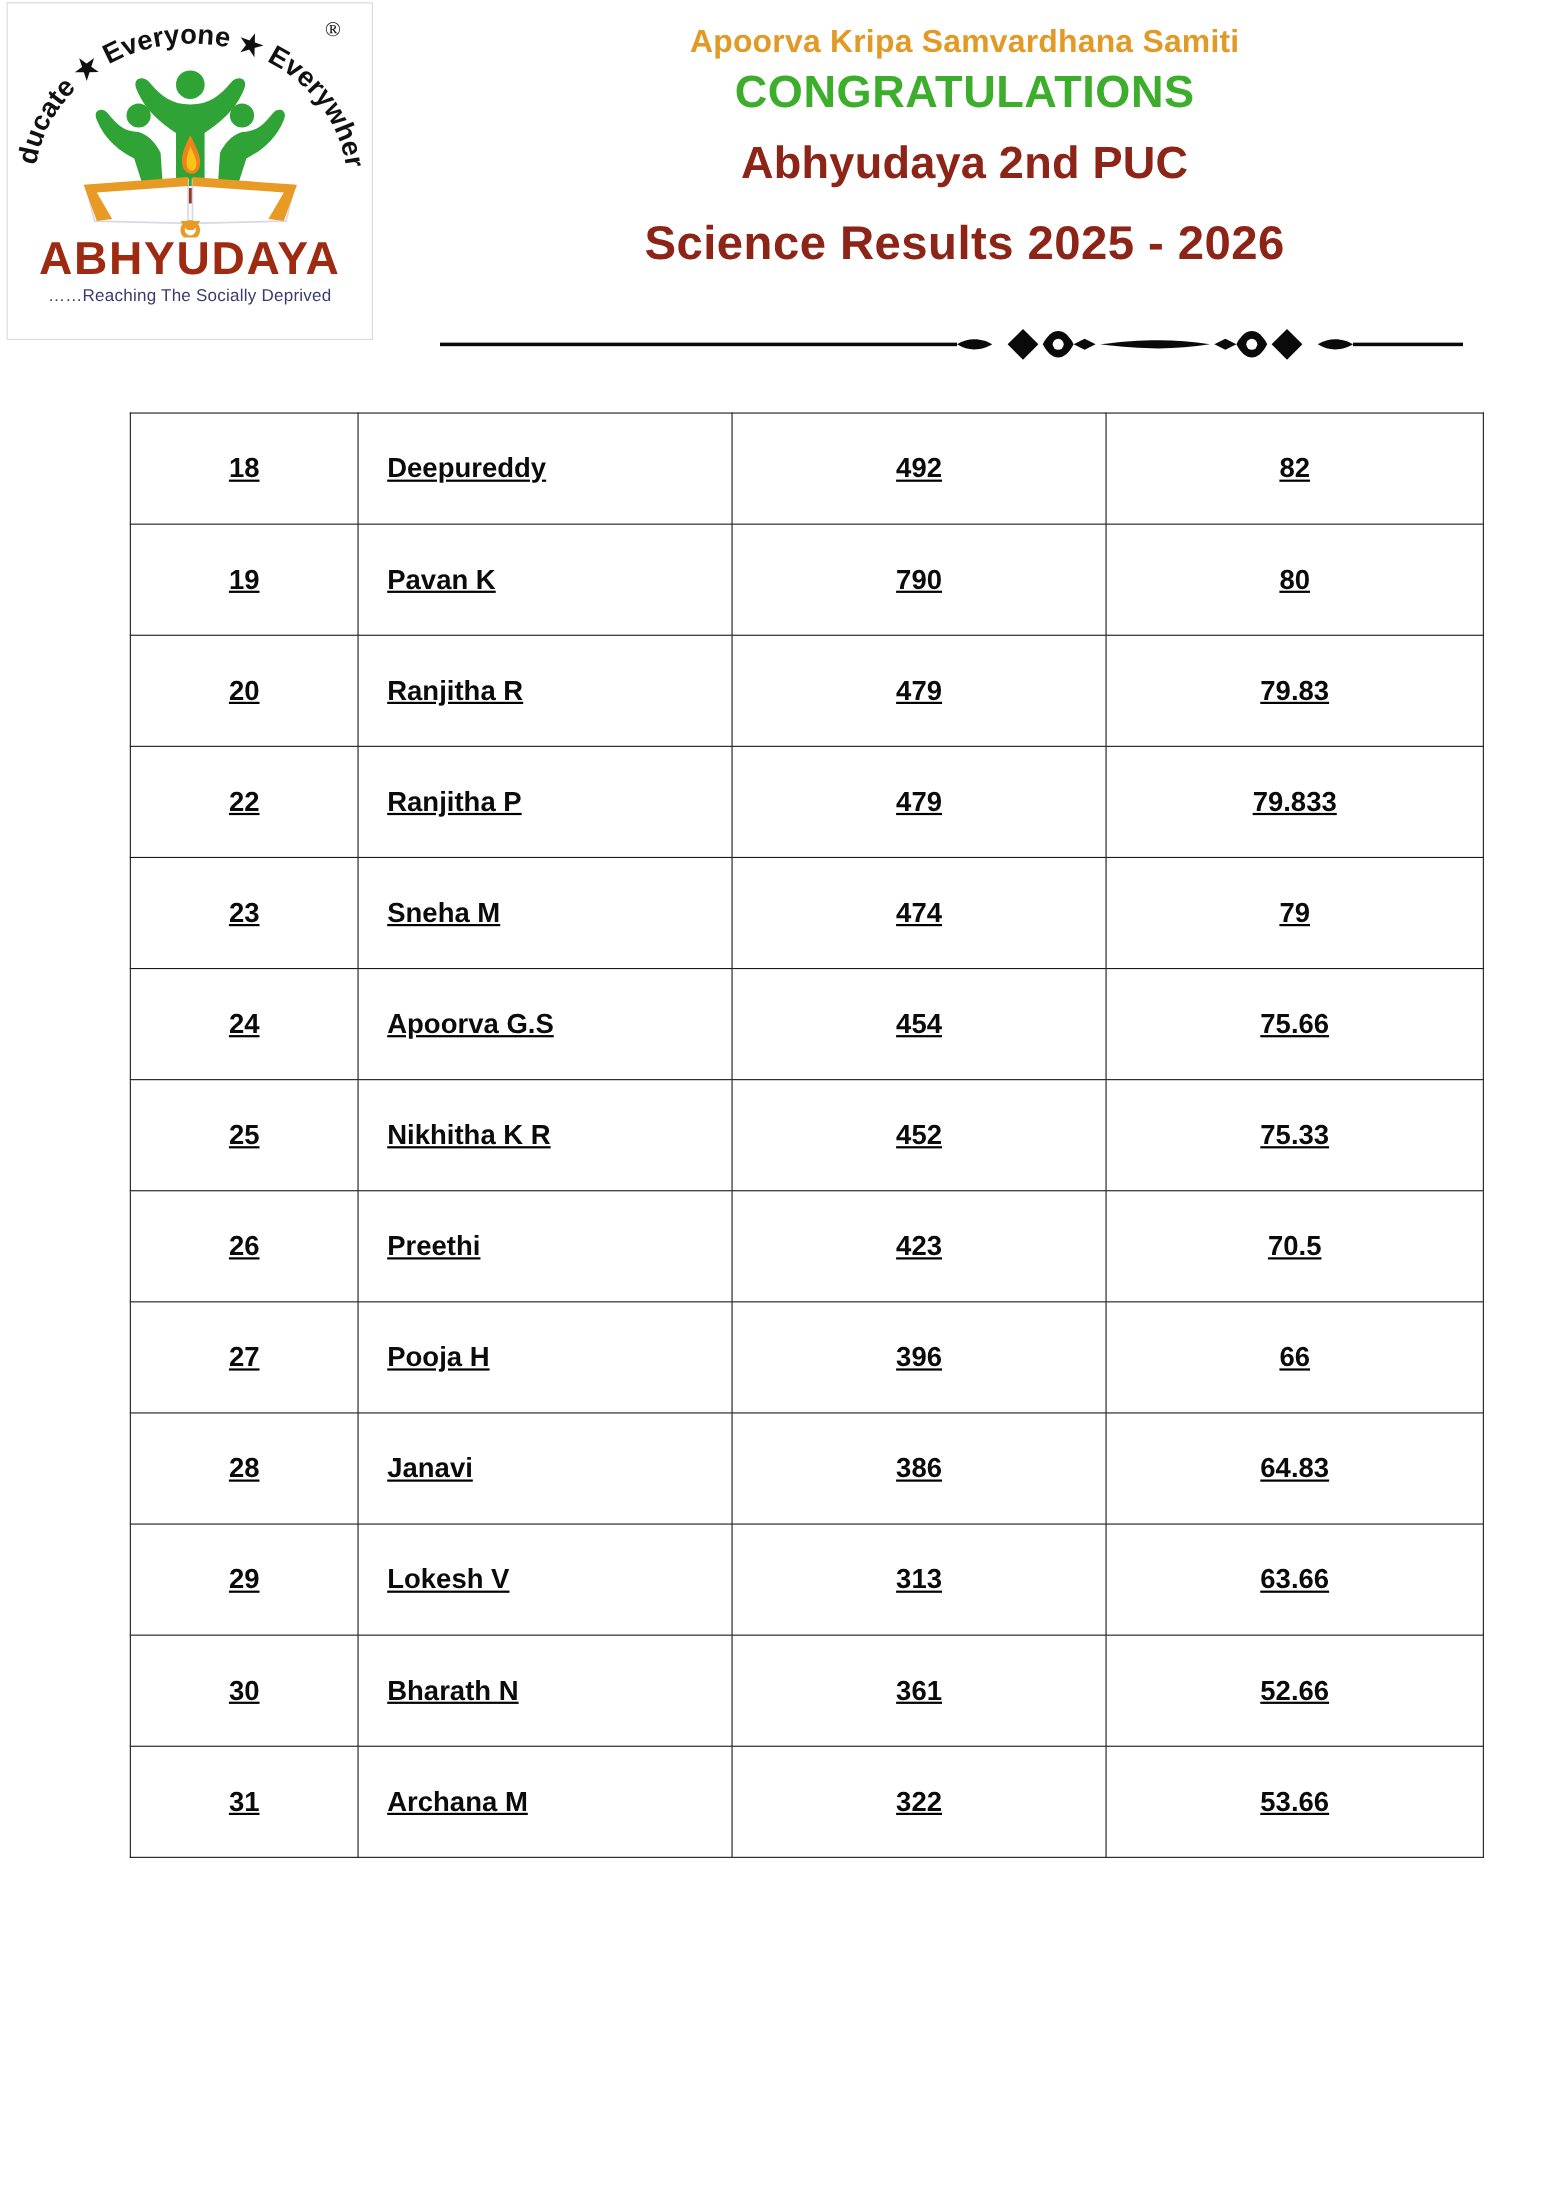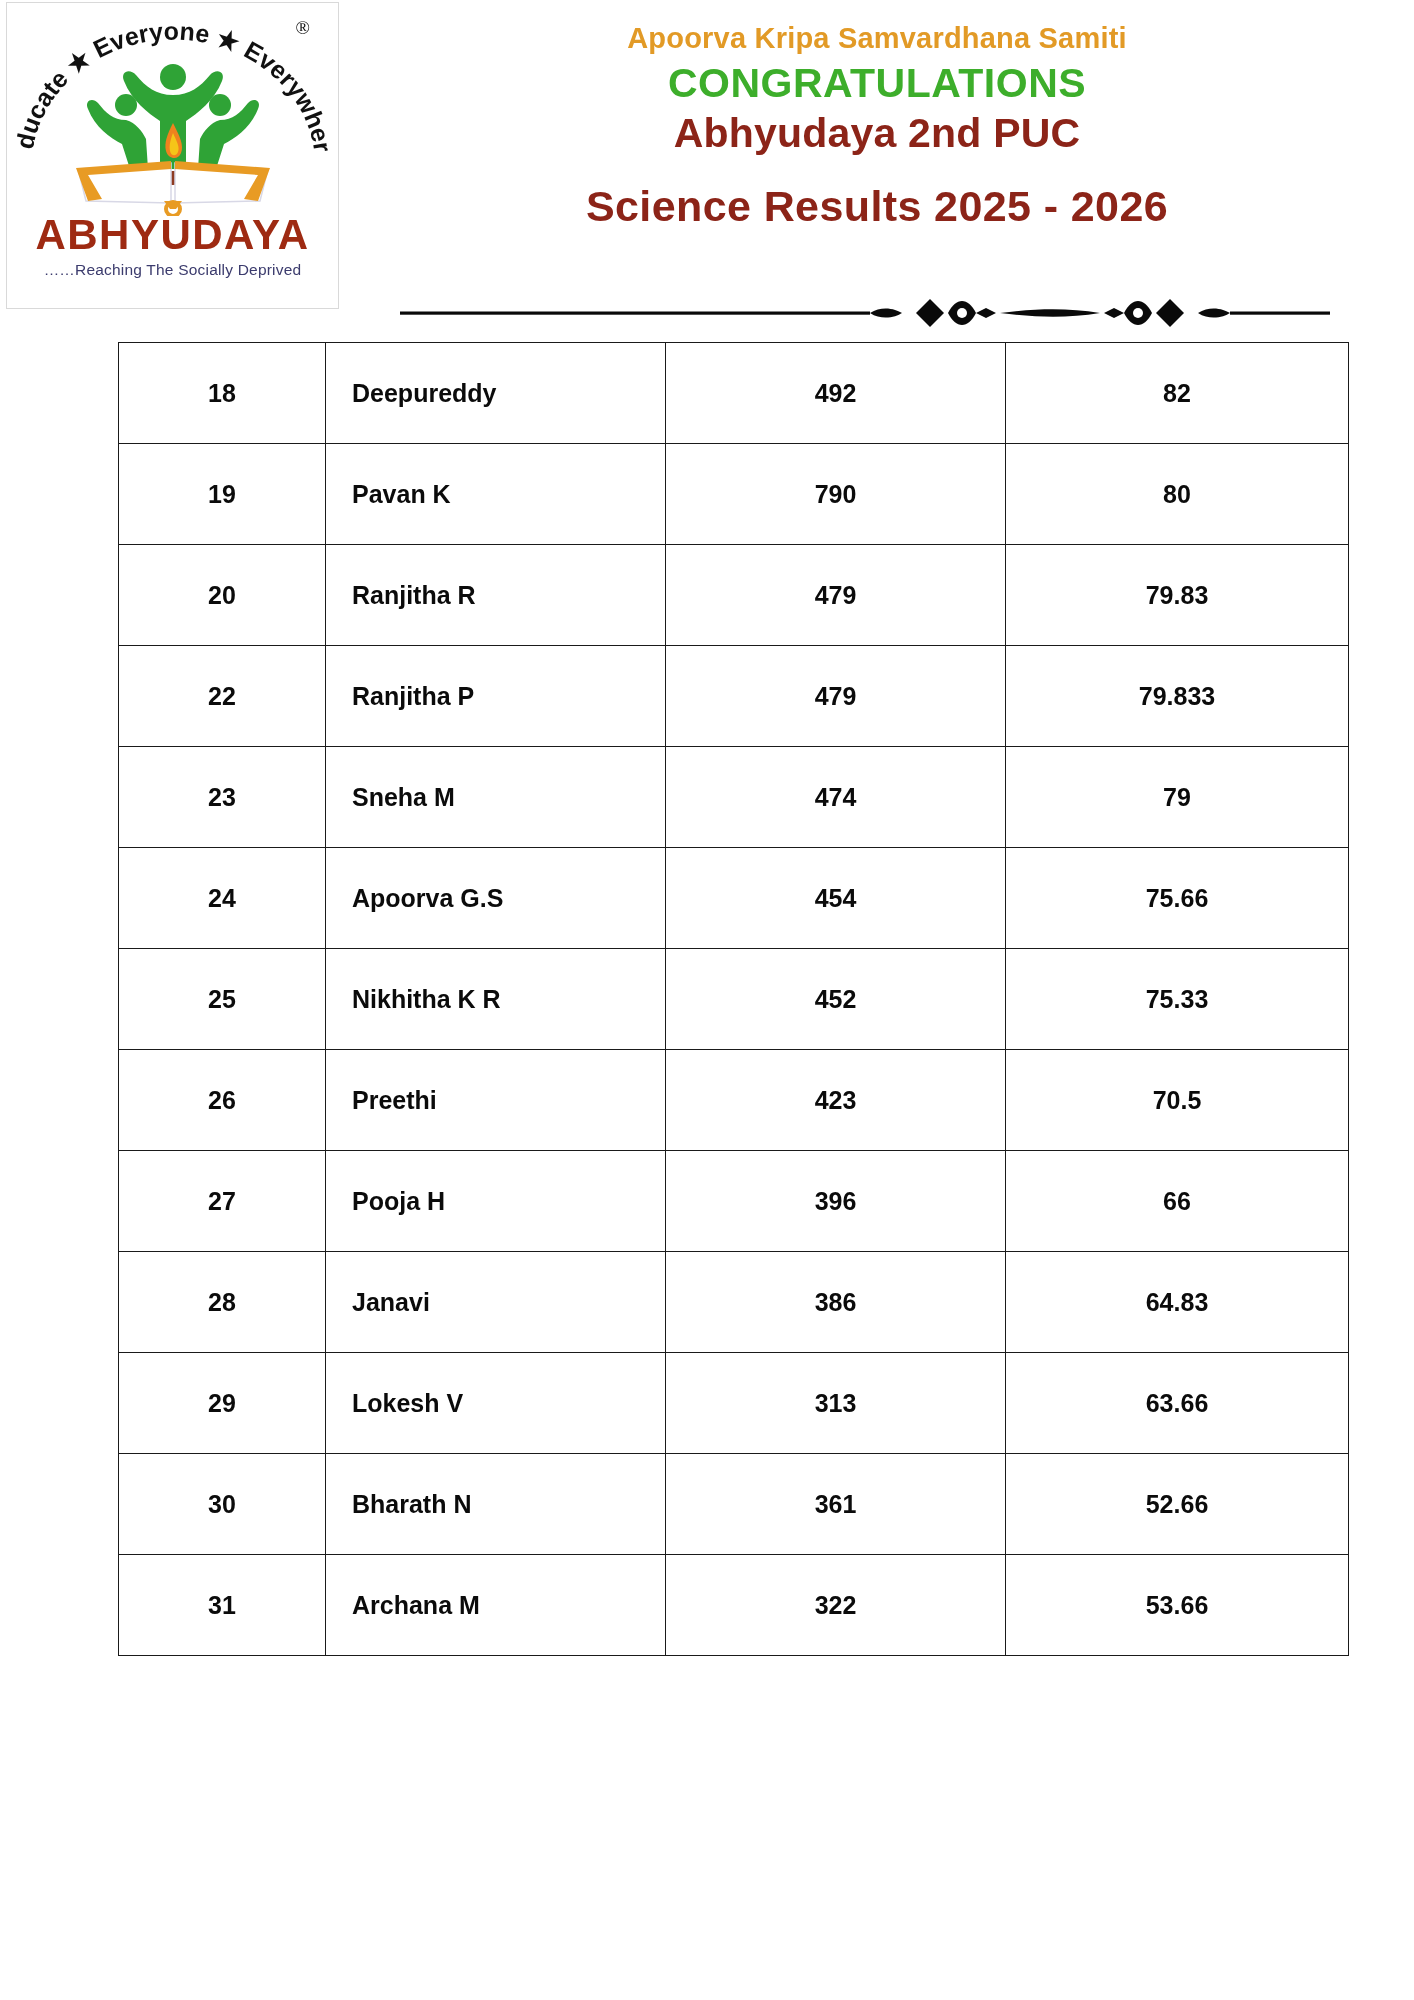--- a/index.html
+++ b/index.html
@@ -104,21 +104,21 @@
     letter-spacing: 0.5px;
     line-height: 1.22;
     margin-top: 3px;
   }
   .t-abhyudaya {
     font-size: 41px;
     font-weight: bold;
     color: #8C2418;
     letter-spacing: 0.2px;
     line-height: 1.2;
-    margin-top: 1px;
+    margin-top: 16px;
   }
   .t-science {
     font-size: 43px;
     font-weight: bold;
     color: #8C2418;
     letter-spacing: 0.4px;
     line-height: 1.2;
     margin-top: 22px;
   }
 
@@ -127,22 +127,23 @@
     left: 400px;
     top: 295px;
     width: 930px;
     height: 36px;
   }
 
   
   .table-wrap {
     position: absolute;
     left: 118px;
-    top: 342px;
+    top: 375px;
     width: 1230px;
+    text-decoration: underline;
   }
   table.results {
     border-collapse: collapse;
     width: 1230px;
     table-layout: fixed;
   }
   table.results td {
     border: 1.6px solid #1a1a1a;
     height: 101px;
     font-size: 25px;

